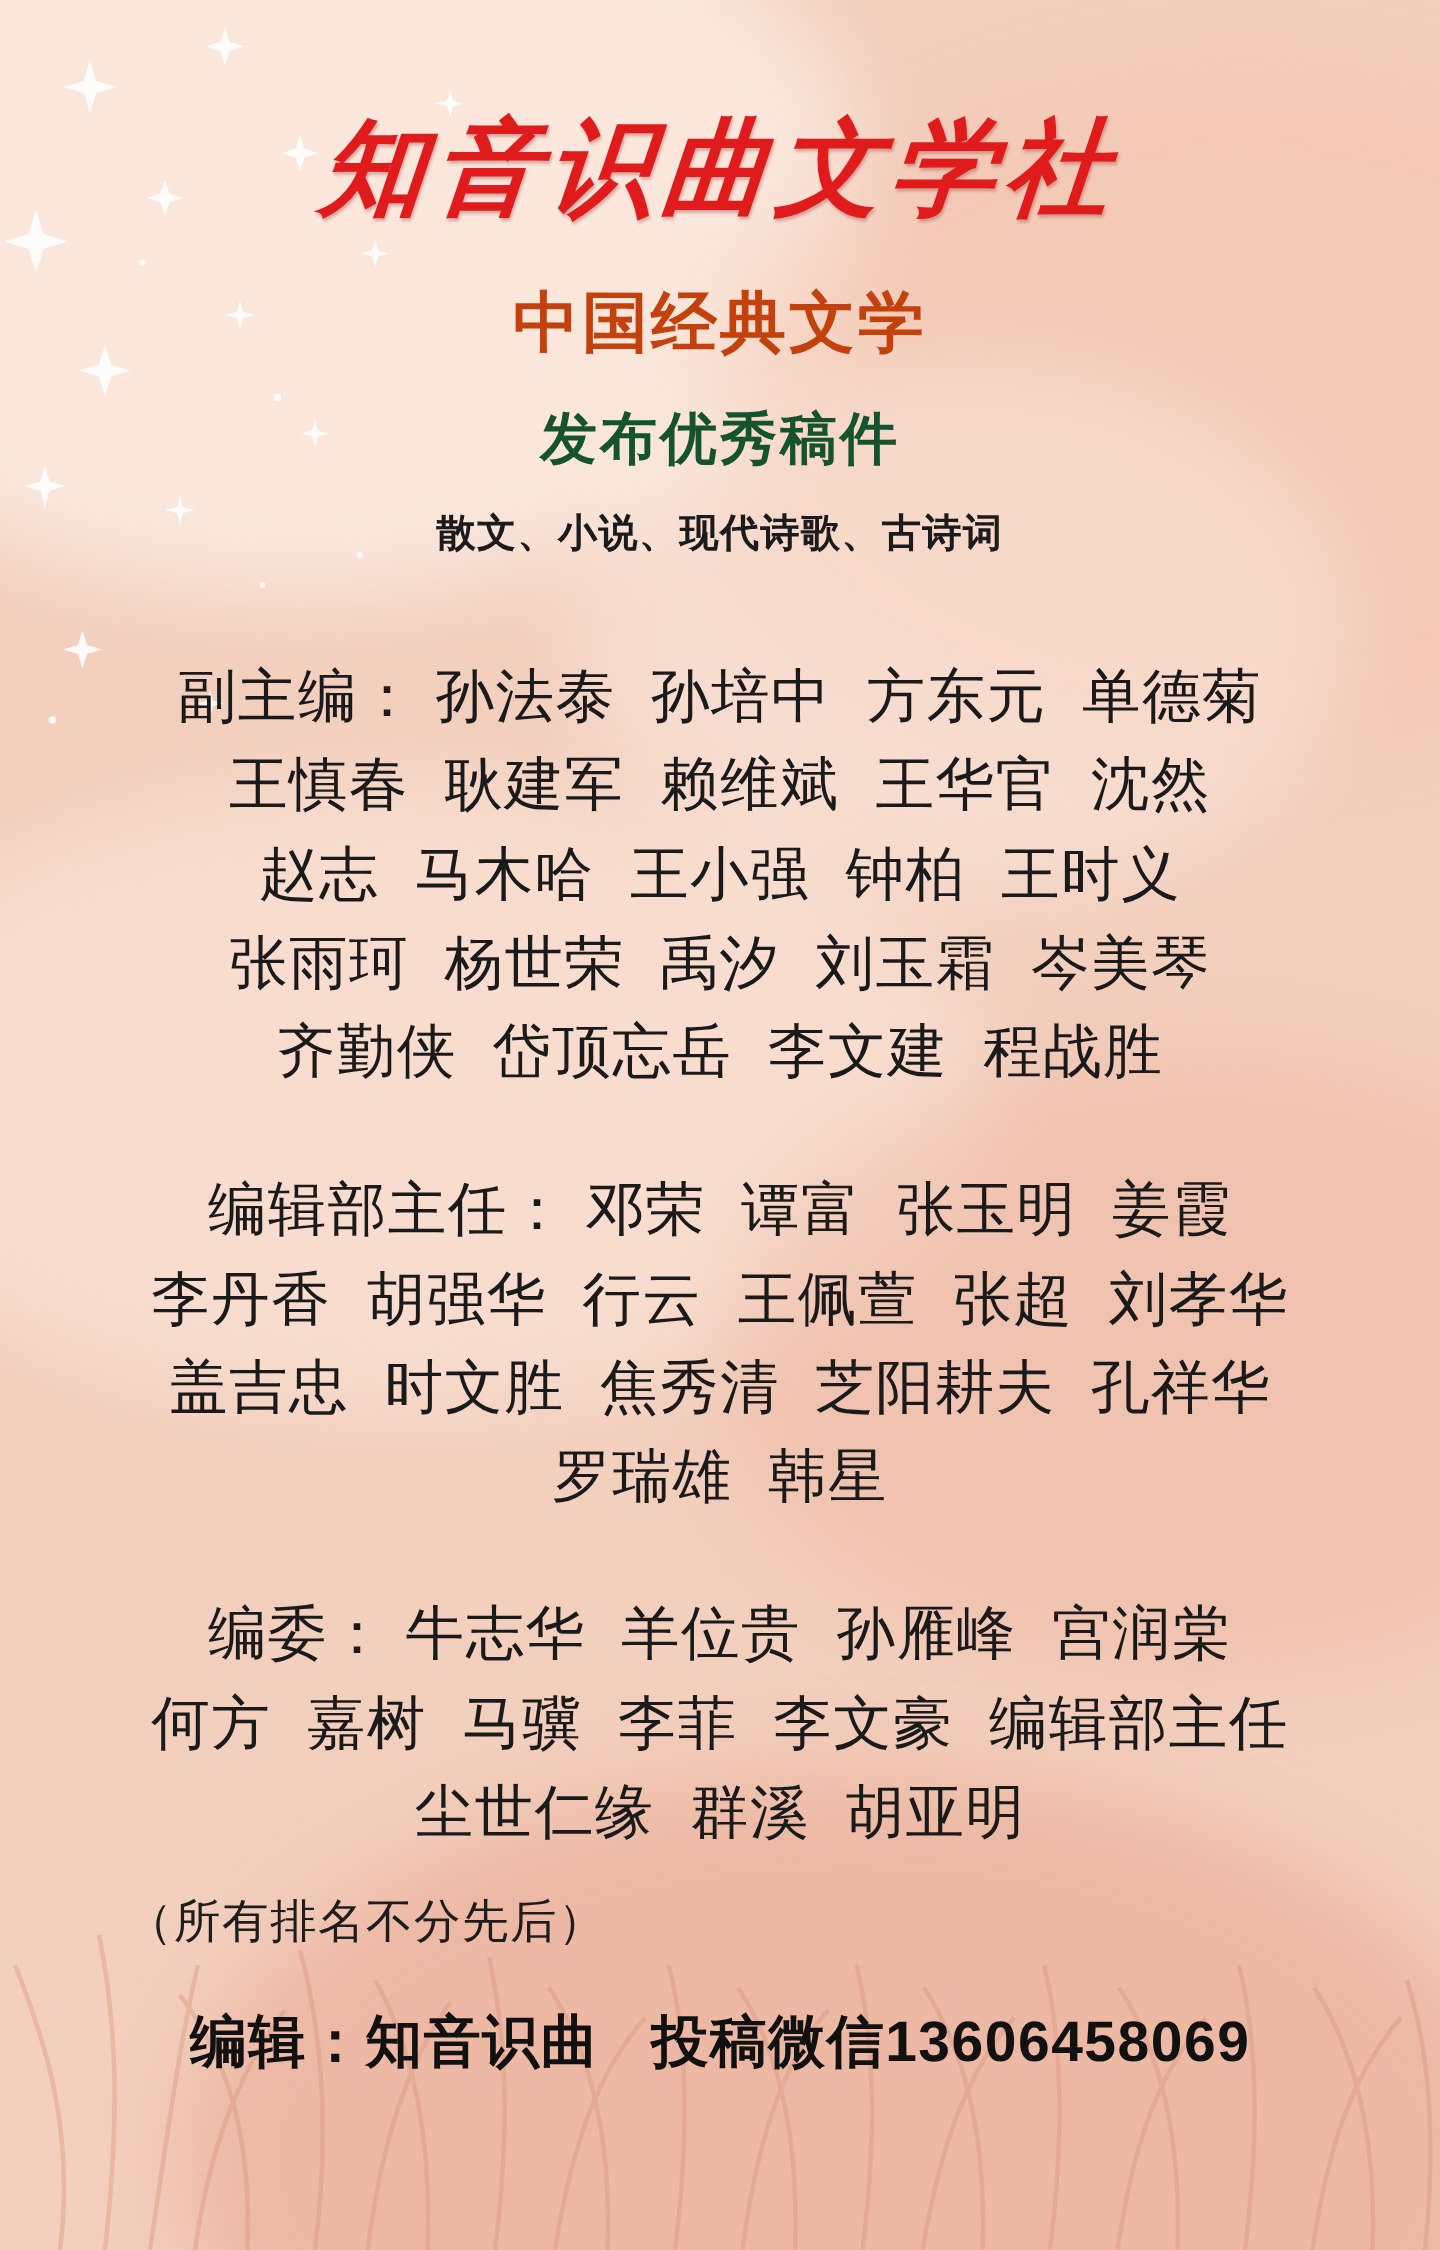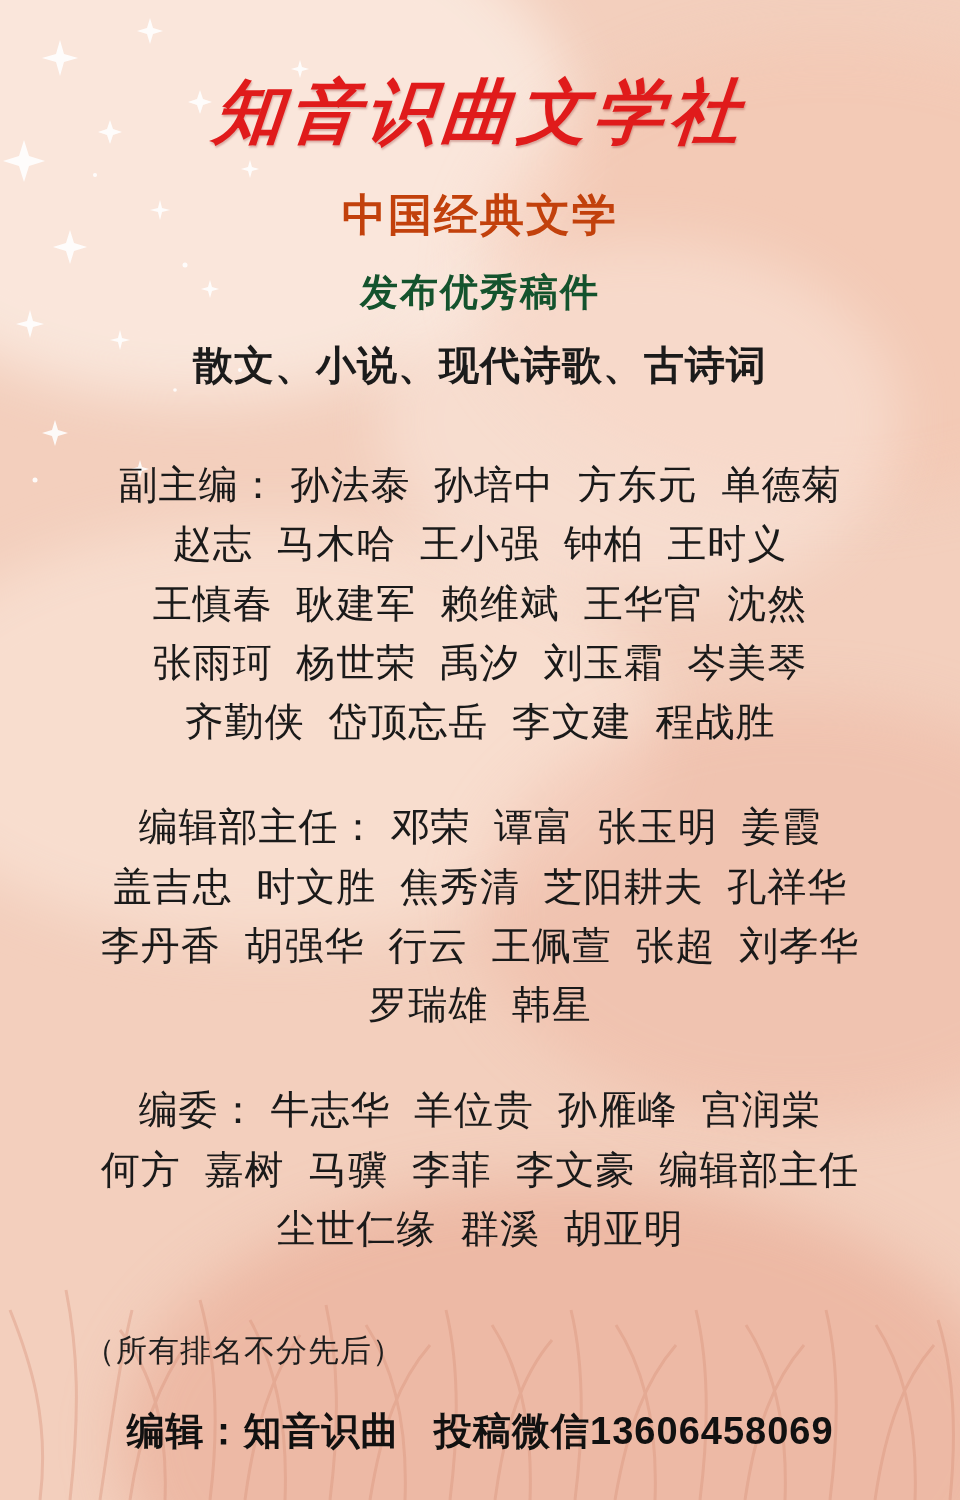--- a/index.html
+++ b/index.html
@@ -93,41 +93,41 @@
   }
   .line-sub {
     margin-top: 22px;
     font-size: 38px;
     font-weight: 700;
     color: #14532d;
     letter-spacing: 2px;
   }
   .line-genres {
     margin-top: 20px;
-    font-size: 40px;
+    font-size: 26px;
     font-weight: 700;
     color: #1b1b1b;
     letter-spacing: 1px;
   }
 
   .section {
     margin-top: 46px;
   }
   .section.first { margin-top: 62px; }
 
   .roster-line {
     font-size: 39px;
     line-height: 1.52;
     color: #1a1a1a;
     letter-spacing: 1px;
     white-space: pre;
   }
 
   .note {
-    margin-top: 72px;
+    margin-top: 22px;
     font-size: 31px;
     color: #1d1d1d;
     text-align: left;
     padding-left: 56px;
     letter-spacing: 1px;
   }
 
   .footer {
     margin-top: 34px;
     font-size: 38px;
@@ -205,30 +205,30 @@
   <div class="content">
 
     <div class="brand">知音识曲文学社</div>
 
     <div class="line-main">中国经典文学</div>
     <div class="line-sub">发布优秀稿件</div>
     <div class="line-genres">散文、小说、现代诗歌、古诗词</div>
 
     <div class="section first">
       <div class="roster-line">副主编： 孙法泰  孙培中  方东元  单德菊</div>
+      <div class="roster-line">王慎春  耿建军  赖维斌  王华官  沈然</div>
       <div class="roster-line">赵志  马木哈  王小强  钟柏  王时义</div>
-      <div class="roster-line">王慎春  耿建军  赖维斌  王华官  沈然</div>
       <div class="roster-line">张雨珂  杨世荣  禹汐  刘玉霜  岑美琴</div>
       <div class="roster-line">齐勤侠  岱顶忘岳  李文建  程战胜</div>
     </div>
 
     <div class="section">
       <div class="roster-line">编辑部主任： 邓荣  谭富  张玉明  姜霞</div>
+      <div class="roster-line">李丹香  胡强华  行云  王佩萱  张超  刘孝华</div>
       <div class="roster-line">盖吉忠  时文胜  焦秀清  芝阳耕夫  孔祥华</div>
-      <div class="roster-line">李丹香  胡强华  行云  王佩萱  张超  刘孝华</div>
       <div class="roster-line">罗瑞雄  韩星</div>
     </div>
 
     <div class="section">
       <div class="roster-line">编委： 牛志华  羊位贵  孙雁峰  宫润棠</div>
       <div class="roster-line">何方  嘉树  马骥  李菲  李文豪  编辑部主任</div>
       <div class="roster-line">尘世仁缘  群溪  胡亚明</div>
     </div>
 
     <div class="note">（所有排名不分先后）</div>

